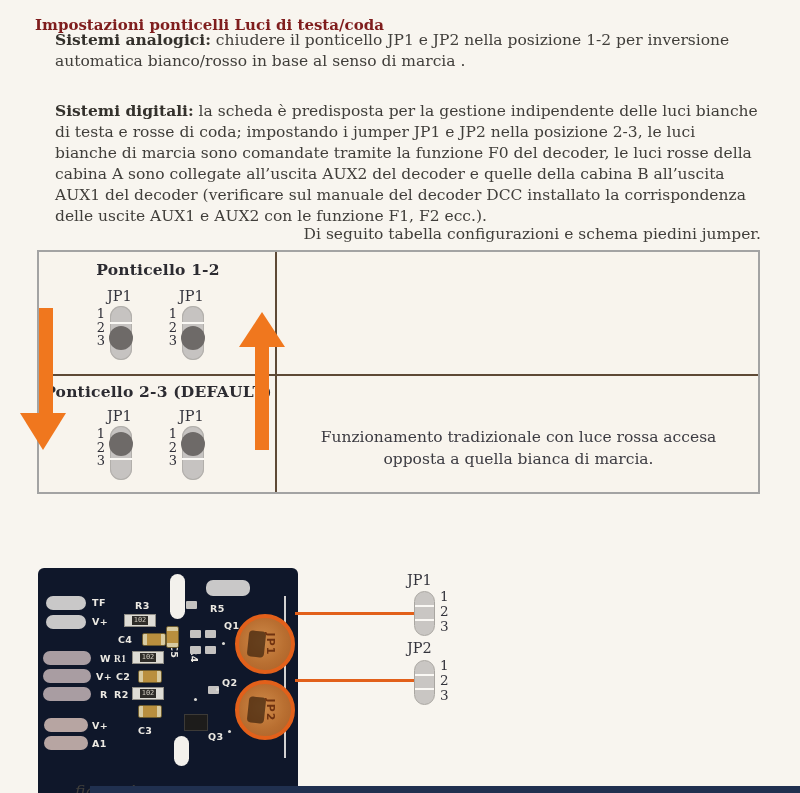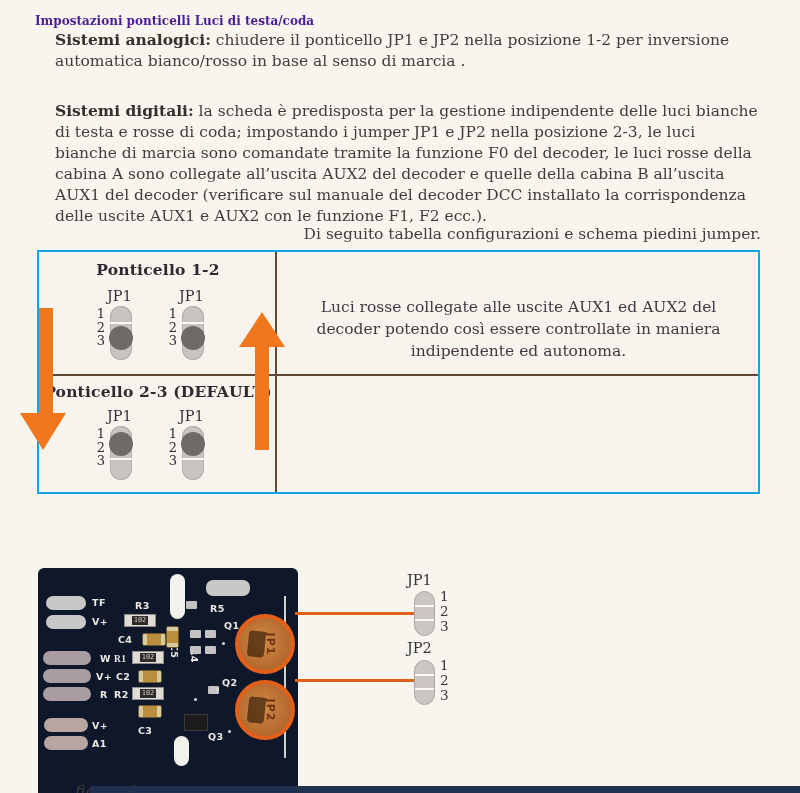--- a/index.html
+++ b/index.html
@@ -6,31 +6,31 @@
   body{
     width:800px;height:793px;position:relative;overflow:hidden;
     background:#f8f5ef;
     font-family:"DejaVu Serif","Liberation Serif",serif;
     color:#3e3c38;
   }
   .abs{position:absolute;}
   
   .page-title{
     left:35px;top:6px;width:720px;
-    font-size:12px;font-weight:bold;color:#4c1d95;
+    font-size:15px;font-weight:bold;color:#7f1d1d;
   }
   .para{left:55px;width:706px;font-size:15.5px;line-height:21px;color:#403e3a;}
   .para b{color:#34312c;}
   .p1{top:13px;}
   .p2{top:84px;}
   .p3{top:208px;text-align:right;}
   
   .cfg-table{
     left:37px;top:250px;width:719px;height:240px;
-    border:2px solid #0ea5e9;background:#f8f4ed;
+    border:2px solid #a3a3a3;background:#f8f4ed;
   }
   .vdiv{position:absolute;left:236px;top:0;bottom:0;width:2px;background:#5e4936;}
   .hdiv{position:absolute;top:122px;left:0;right:0;height:2px;background:#5e4936;}
   .cell-header{
     position:absolute;left:0;width:238px;text-align:center;
     font-weight:bold;font-size:15.5px;color:#2c2b31;letter-spacing:.2px;
   }
   .hdr-r1{top:8px;}
   .hdr-r2{top:130px;}
   .desc{
@@ -151,21 +151,20 @@
       <div class="jbody">
         <div class="jnums">
           <span>1</span>
           <span>2</span>
           <span>3</span>
         </div>
         <div class="pill cap-bottom"></div>
       </div>
     </div>
 
-    <p class="desc desc-r1">Luci rosse collegate alle uscite AUX1 ed AUX2 del decoder potendo così essere controllate in maniera indipendente ed autonoma.</p>
 
     <div class="cell-header hdr-r2">Ponticello 2-3 (DEFAULT)</div>
 
     <div class="jgroup" style="left:56px;top:156px;">
       <div class="jlabel">JP1</div>
       <div class="jbody">
         <div class="jnums">
           <span>1</span>
           <span>2</span>
           <span>3</span>
@@ -179,20 +178,21 @@
       <div class="jbody">
         <div class="jnums">
           <span>1</span>
           <span>2</span>
           <span>3</span>
         </div>
         <div class="pill cap-top"></div>
       </div>
     </div>
 
+    <p class="desc desc-r2">Funzionamento tradizionale con luce rossa accesa opposta a quella bianca di marcia.</p>
   </div>
 
   <div class="abs arrow arrow-down">
     <div class="a-shaft"></div>
     <div class="a-head"></div>
   </div>
   <div class="abs arrow arrow-up">
     <div class="a-head"></div>
     <div class="a-shaft"></div>
   </div>

